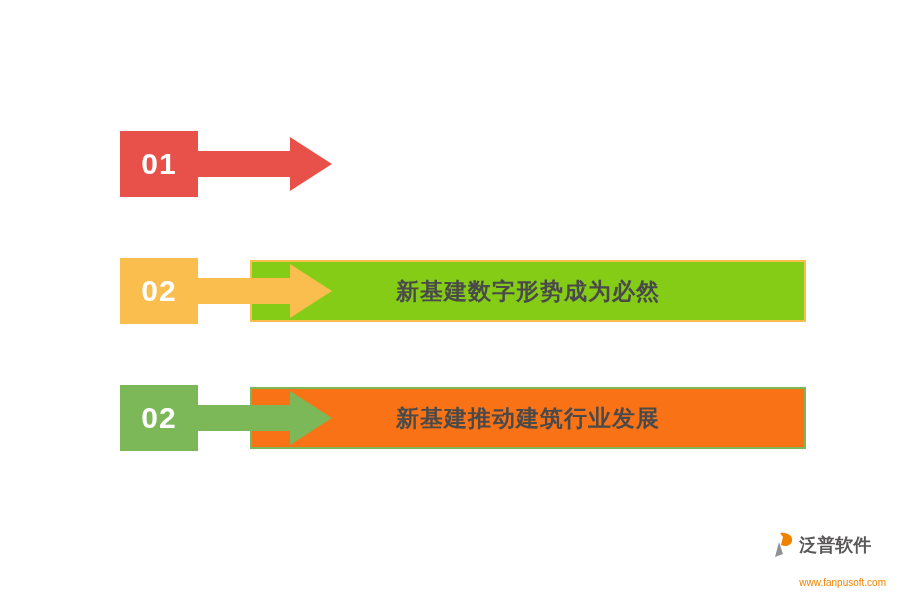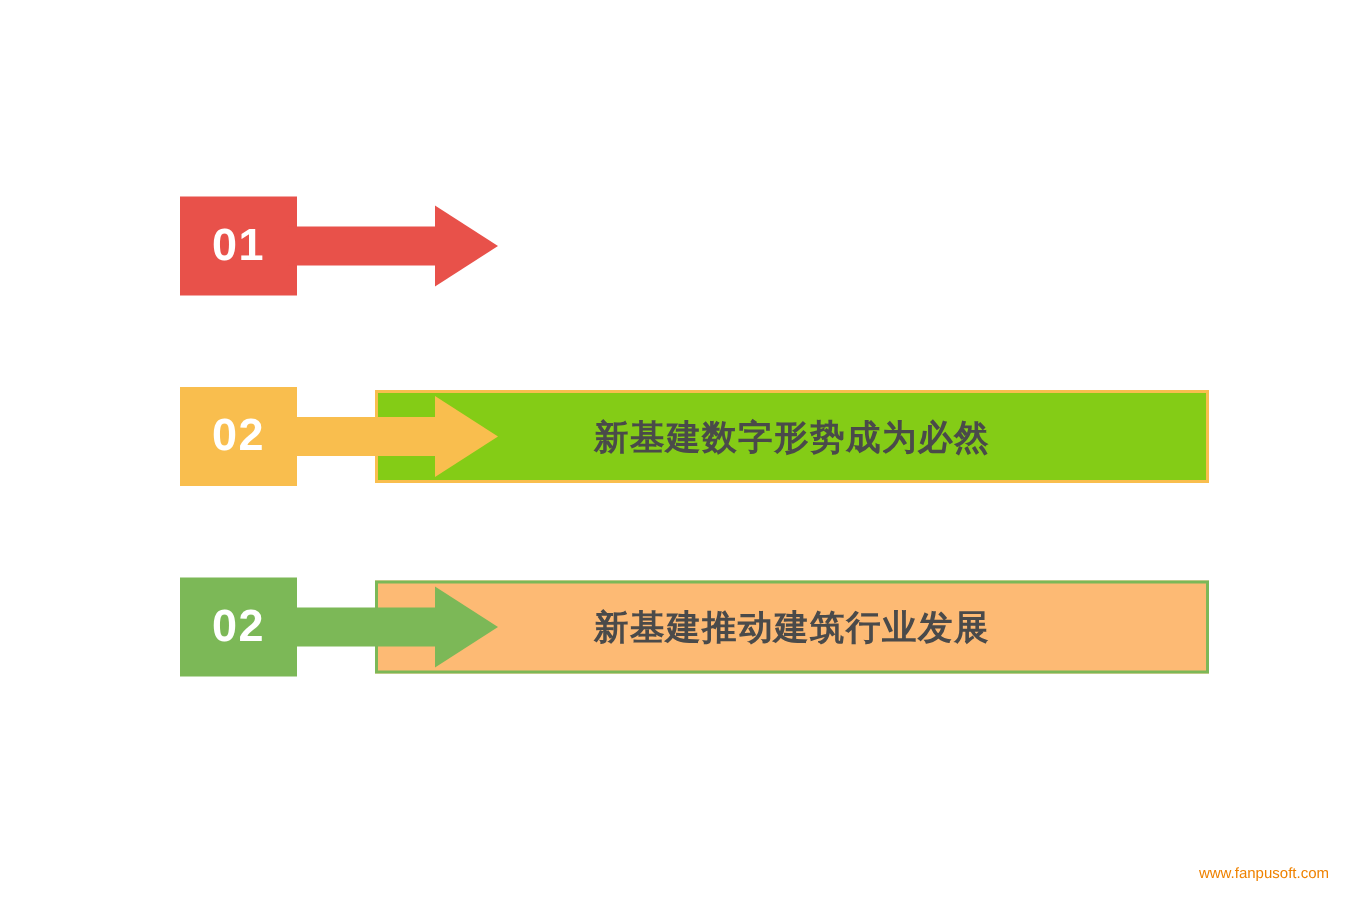--- a/index.html
+++ b/index.html
@@ -40,21 +40,21 @@
     border-bottom:27px solid transparent;
     border-left:42px solid #999;
   }
   .footer {
     position:absolute; right:14px; bottom:12px;
     display:flex; flex-direction:column; align-items:flex-start;
   }
   .brand-line { display:flex; align-items:center; gap:5px; }
   .logo-icon { display:inline-flex; width:22px; height:26px; }
   .brand-name { font-size:18px; font-weight:bold; }
-  .brand-url { font-size:10px; margin-left:27px; margin-top:1px; }
+  .brand-url { font-size:10px; margin-left:27px; margin-top:19px; }
 </style>
 </head>
 <body>
 
 <div class="canvas">
 
   <div class="row" style="top:131px">
     <div class="numbox" style="background-color: rgb(232, 81, 74);">01</div>
     <div class="arrow">
       <div class="shaft" style="background-color: rgb(232, 81, 74);"></div>
@@ -68,26 +68,35 @@
       <span class="title" style="color: rgb(74, 74, 74);">新基建数字形势成为必然</span>
     </div>
     <div class="arrow">
       <div class="shaft" style="background-color: rgb(249, 190, 78);"></div>
       <div class="head" style="border-left-color: rgb(249, 190, 78);"></div>
     </div>
   </div>
 
   <div class="row" style="top:385px">
     <div class="numbox" style="background-color: rgb(124, 184, 87);">02</div>
-    <div class="textbox" style="border-color: rgb(124, 184, 87); background-color: #fdba74;">
+    <div class="textbox" style="border-color: rgb(124, 184, 87); background-color: #f97316;">
       <span class="title" style="color: rgb(74, 74, 74);">新基建推动建筑行业发展</span>
     </div>
     <div class="arrow">
       <div class="shaft" style="background-color: rgb(124, 184, 87);"></div>
       <div class="head" style="border-left-color: rgb(124, 184, 87);"></div>
     </div>
   </div>
 
   <div class="footer">
+    <div class="brand-line">
+      <span class="logo-icon">
+        <svg viewBox="0 0 22 26" width="22" height="26" xmlns="http://www.w3.org/2000/svg">
+          <path d="M3 25 L7 10 L11 22 Z" fill="#8f9194"></path>
+          <path d="M8 1 C16 0 21 4 20 9 C19 14 13 15 9 13 L11 5 Z" fill="#ef8200"></path>
+        </svg>
+      </span>
+      <span class="brand-name" style="color: rgb(89, 87, 87);">泛普软件</span>
+    </div>
     <div class="brand-url" style="color: rgb(239, 130, 0);">www.fanpusoft.com</div>
   </div>
 
 </div>
 
 </body></html>

